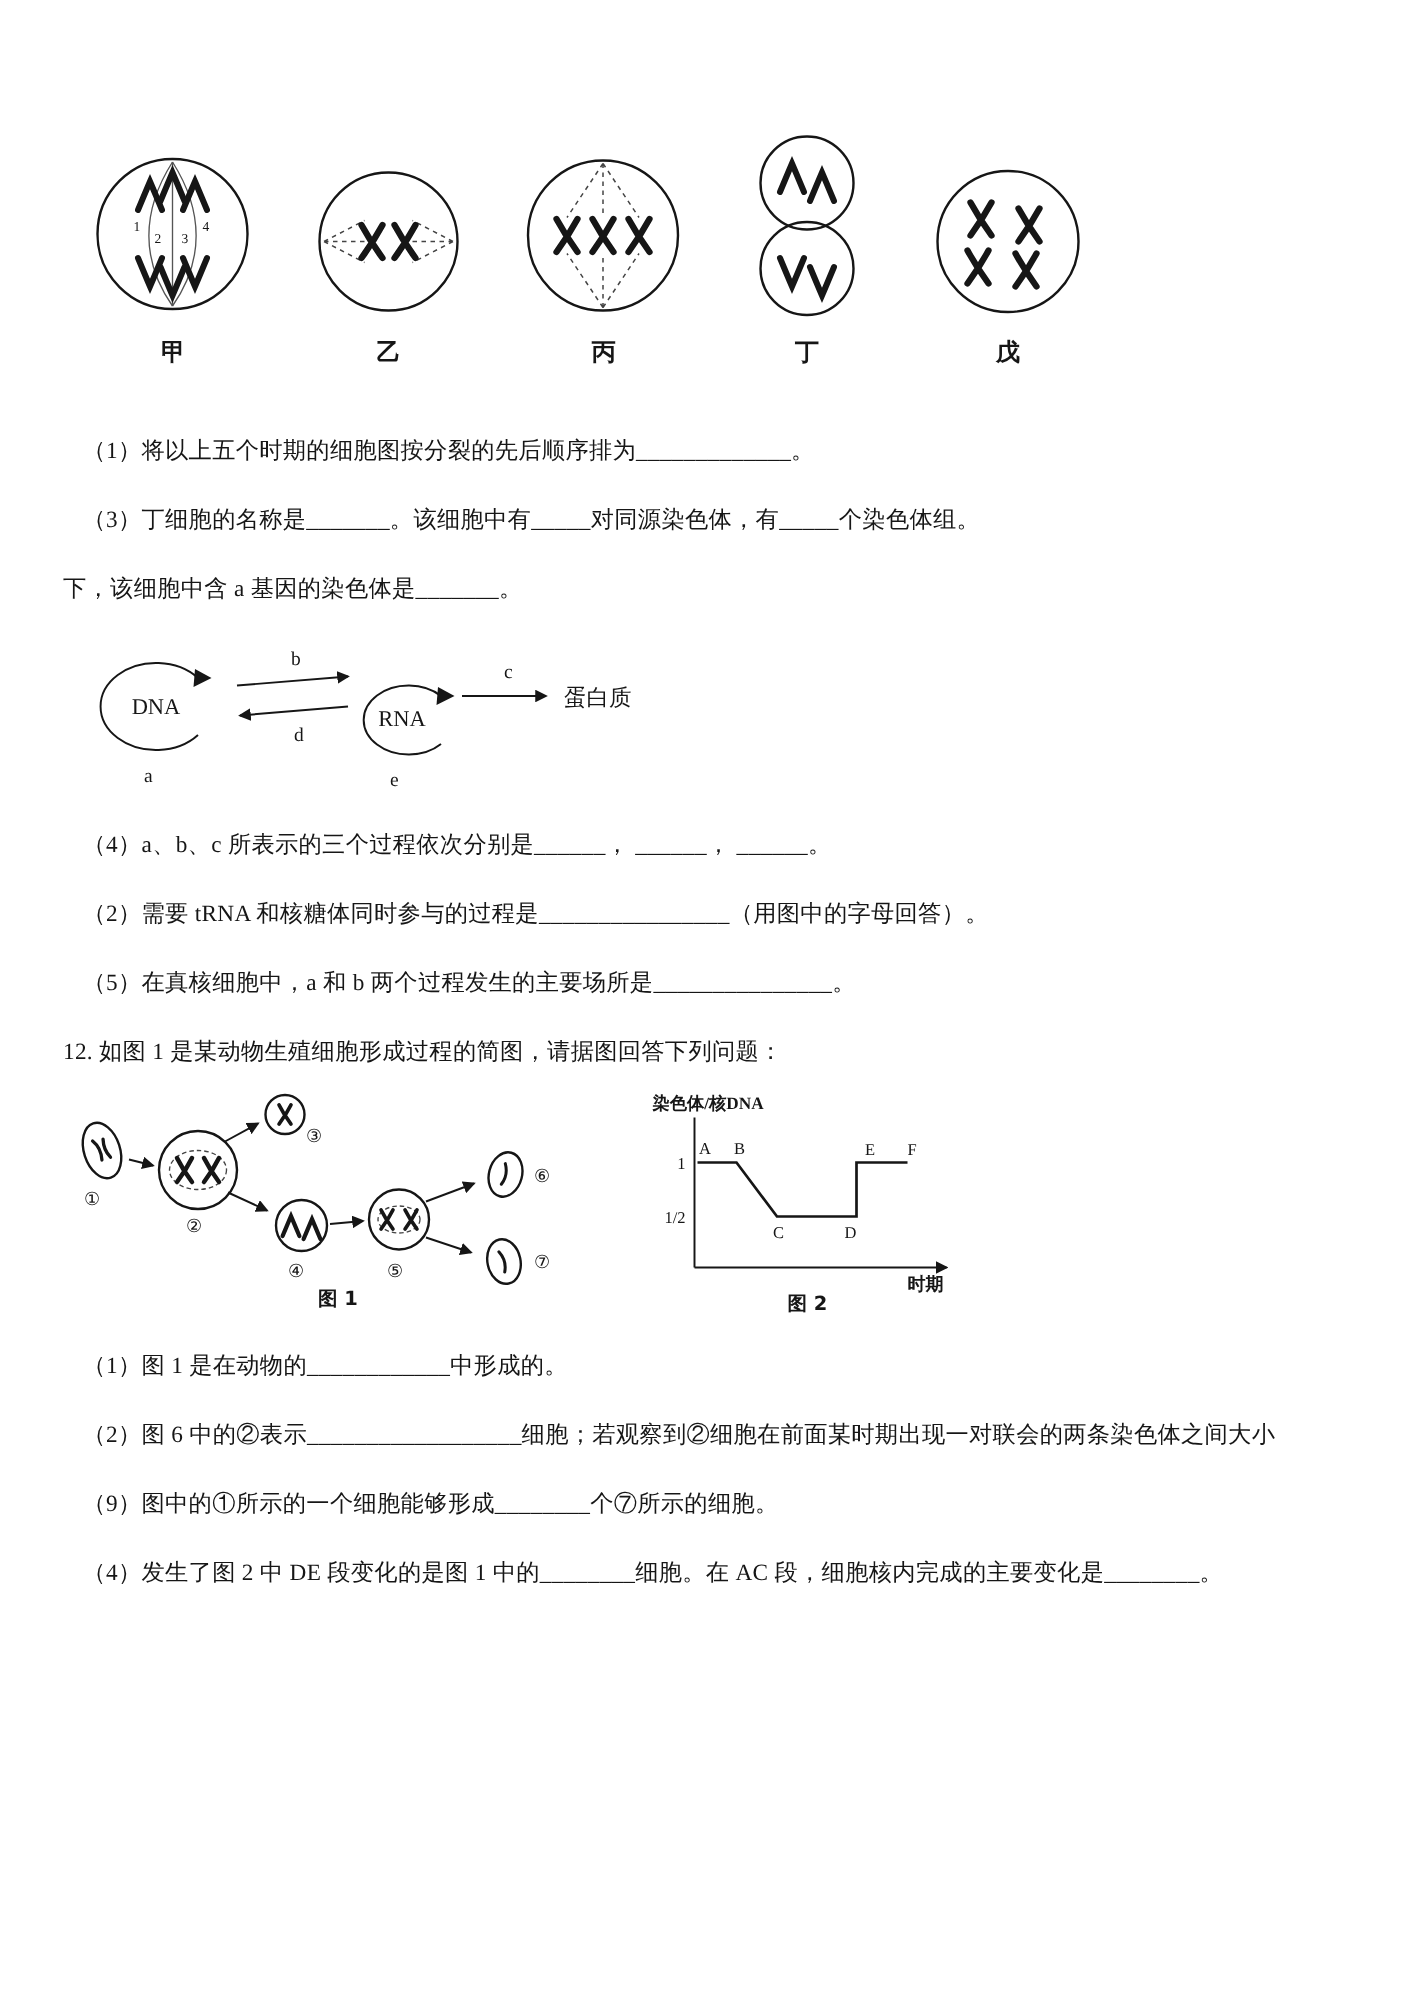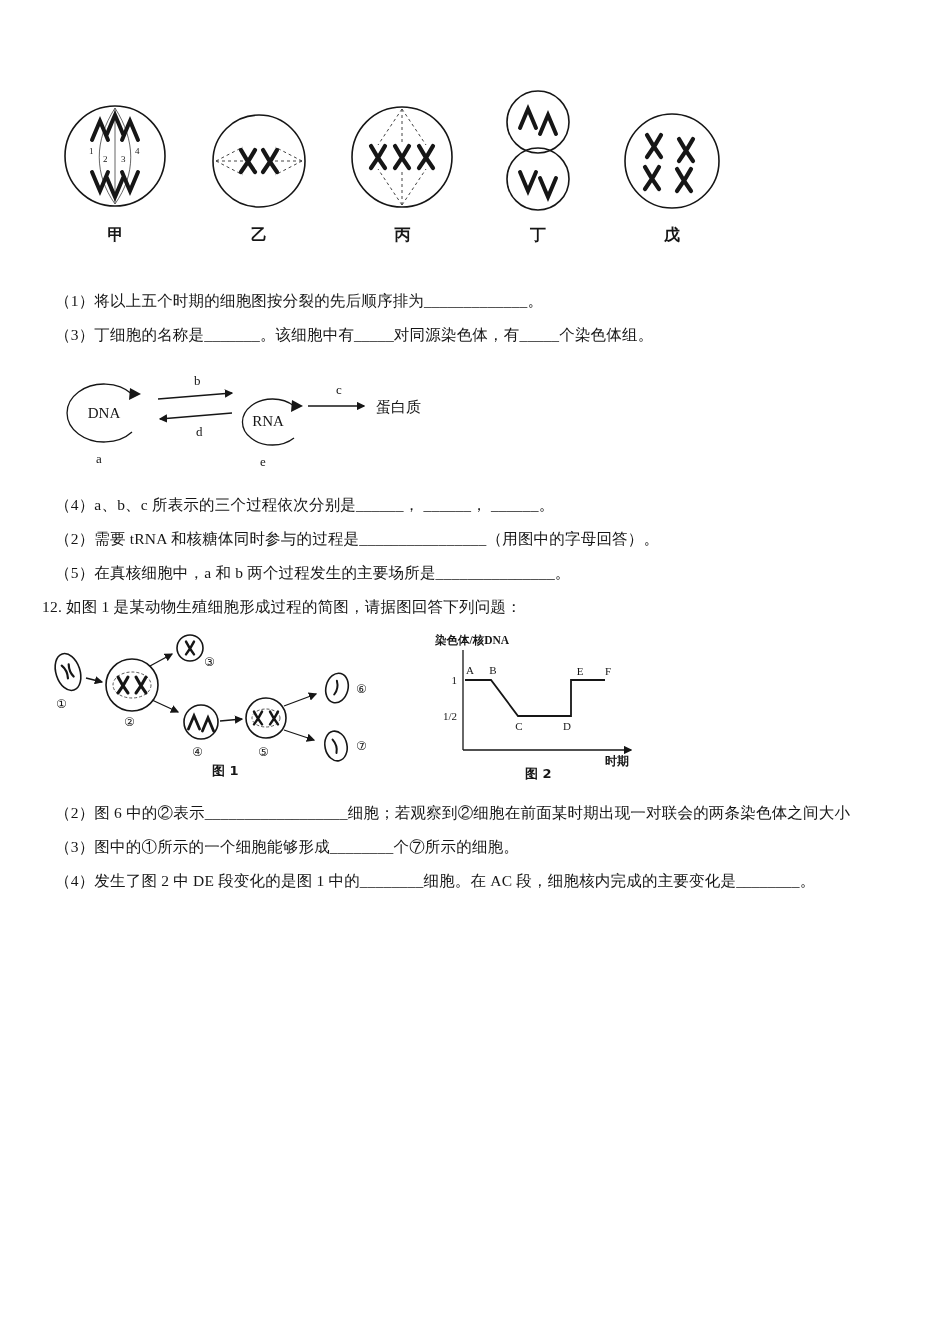--- a/index.html
+++ b/index.html
@@ -5,21 +5,21 @@
   * { margin:0; padding:0; box-sizing:border-box; }
   html,body { background:#ffffff; }
   body {
     width:950px; height:1344px; overflow:hidden;
     font-family:"Liberation Serif","DejaVu Serif",serif;
     color:#161616;
   }
   .page { padding:84px 46px 0 42px; }
   .line {
     font-size:15.5px; line-height:21px; margin-bottom:13px;
-    white-space:nowrap; letter-spacing:0.2px;
+    white-space:nowrap; letter-spacing:0.2px;margin-top:25px;
   }
   .indent { padding-left:13px; }
   .figure-cells {
     display:flex; align-items:flex-end; gap:30px;
     padding-left:16px; margin-bottom:44px;
   }
   .cell-item { display:flex; flex-direction:column; align-items:center; }
   .cell-label {
     font-size:16px; font-weight:700; margin-top:7px;
     font-family:"DejaVu Sans","Liberation Sans",sans-serif;
@@ -147,20 +147,21 @@
           <use href="#chrX" x="36" y="72"></use>
             <use href="#chrX" x="68" y="74"></use>
         </g>
       </svg>
       <div class="cell-label">戊</div>
     </div>
   </section>
 
   <div class="line indent">（1）将以上五个时期的细胞图按分裂的先后顺序排为_____________。</div>
   <div class="line indent">（3）丁细胞的名称是_______。该细胞中有_____对同源染色体，有_____个染色体组。</div>
+  <div class="line">下，该细胞中含 a 基因的染色体是_______。</div>
 
 
   <div class="dogma-wrap">
     <svg width="430" height="112" viewBox="0 0 430 112">
 
       <path class="arrowline" d="M86,36 A37,29 0 1 0 86,74"></path>
       <path d="M84,30 L95,36 L83,42 z" fill="#161616"></path>
       <text x="58" y="60" font-size="15" text-anchor="middle">DNA</text>
       <text x="50" y="105" font-size="13">a</text>
 
@@ -267,17 +268,18 @@
       <text x="60" y="44" font-size="11" text-anchor="middle">B</text>
       <text x="86" y="100" font-size="11" text-anchor="middle">C</text>
       <text x="134" y="100" font-size="11" text-anchor="middle">D</text>
       <text x="147" y="45" font-size="11" text-anchor="middle">E</text>
       <text x="175" y="45" font-size="11" text-anchor="middle">F</text>
       <text x="196" y="135" font-size="12" font-weight="bold" text-anchor="end">时期</text>
       <text class="figcap" x="92" y="148">图 2</text>
     </svg>
   </div>
 
+  <div class="line indent">（1）图 1 是在动物的____________中形成的。</div>
   <div class="line indent">（2）图 6 中的②表示__________________细胞；若观察到②细胞在前面某时期出现一对联会的两条染色体之间大小</div>
-  <div class="line indent">（3）图中的①所示的一个细胞能够形成________个⑦所示的细胞。</div>
+  <div class="line indent">（9）图中的①所示的一个细胞能够形成________个⑦所示的细胞。</div>
   <div class="line indent">（4）发生了图 2 中 DE 段变化的是图 1 中的________细胞。在 AC 段，细胞核内完成的主要变化是________。</div>
 
 </div>
 
 </body></html>

